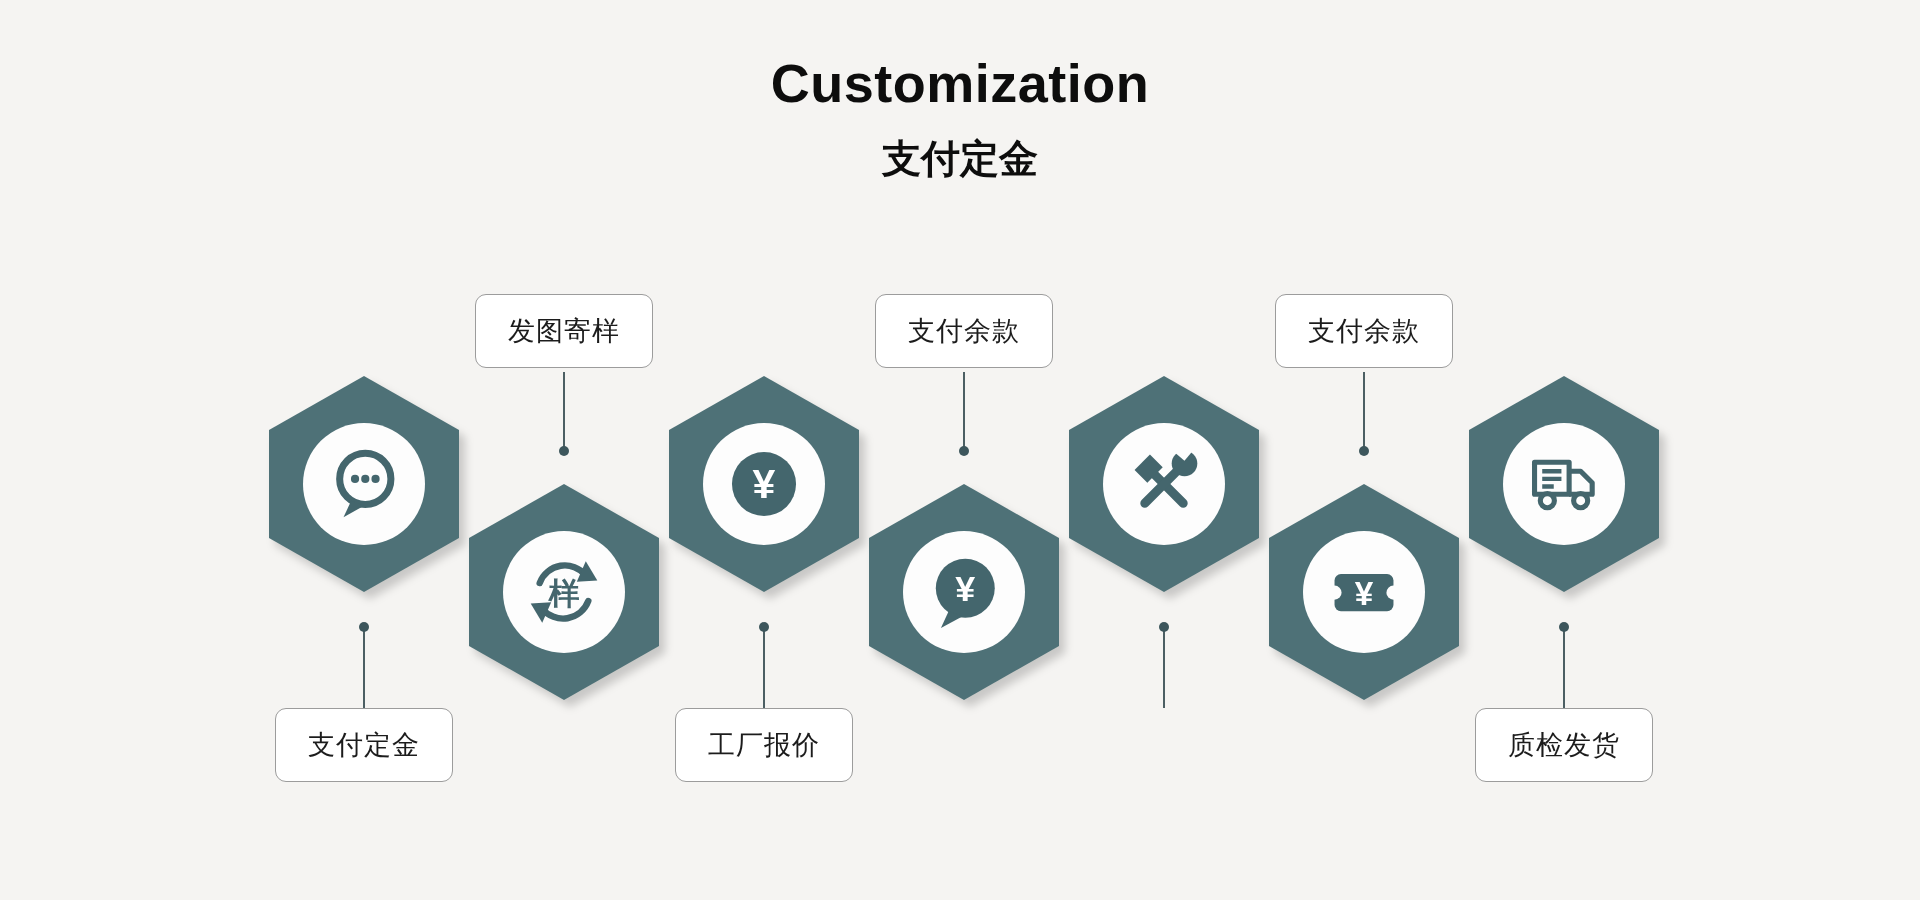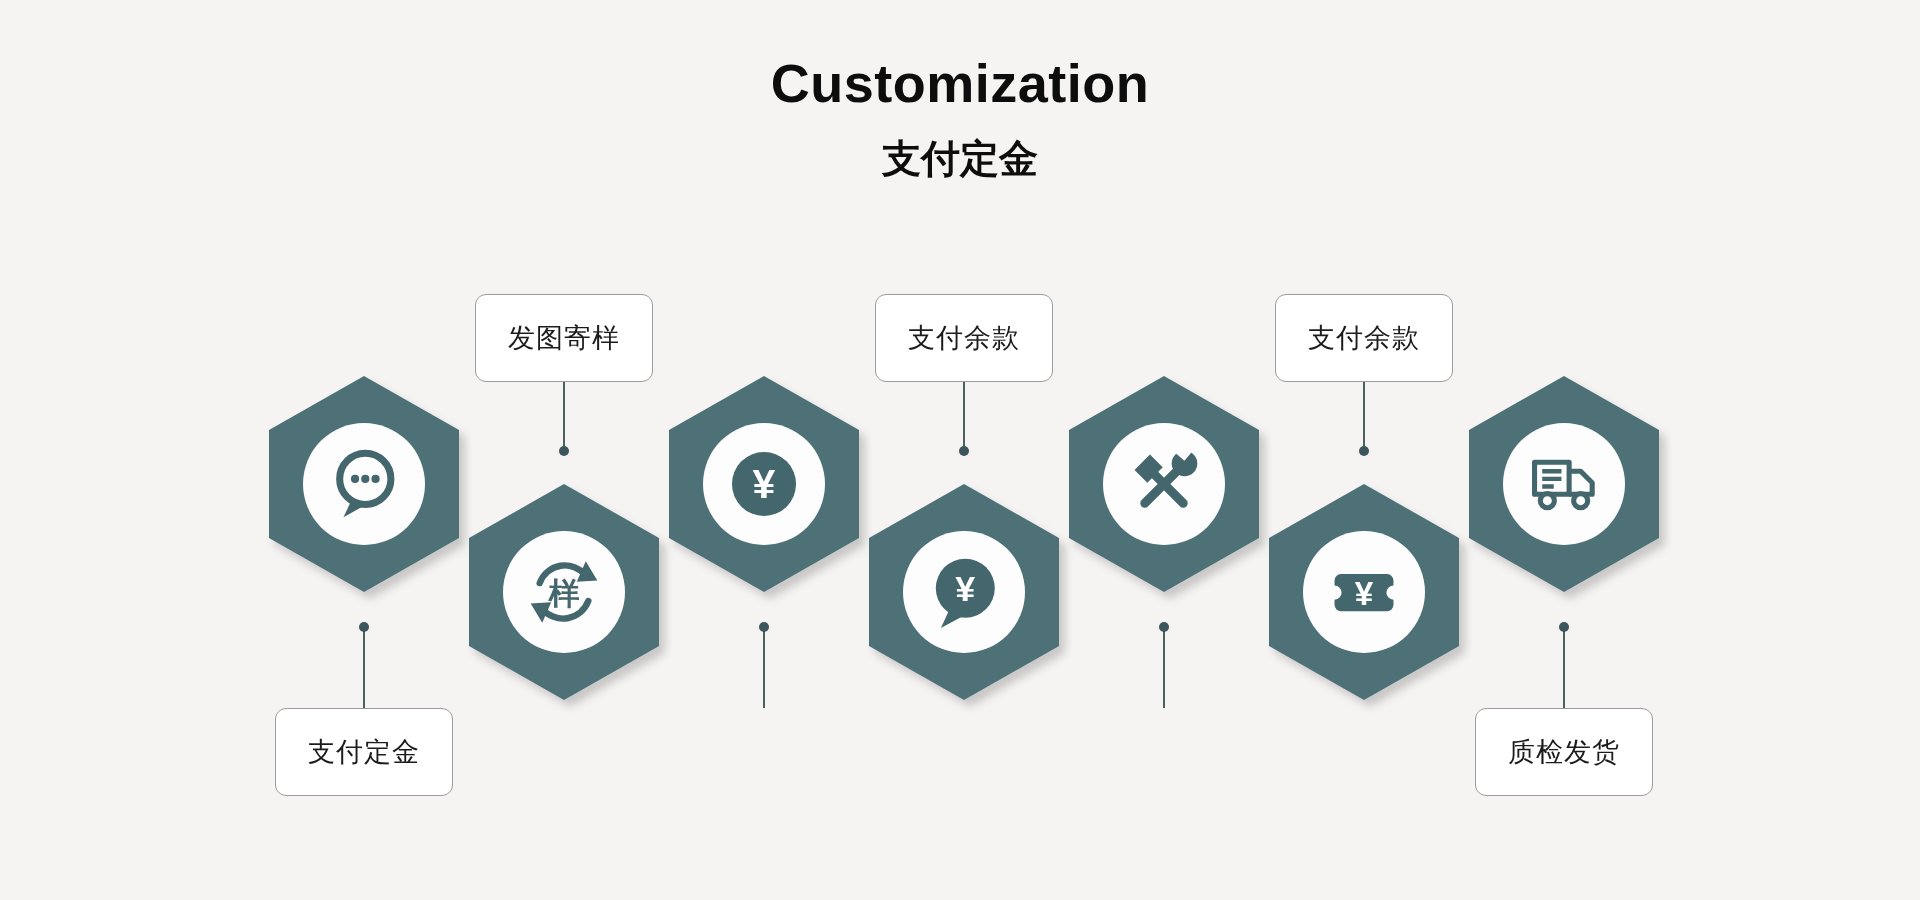--- a/index.html
+++ b/index.html
@@ -50,21 +50,21 @@
   .step.down .connector { top:372px; height:75px; }
   .dot {
     position:absolute; width:10px; height:10px; border-radius:50%;
     background:#3d565c; left:-4px;
   }
   .step.up   .dot { top:-9px; }
   .step.down .dot { bottom:-9px; }
 
   
   .labelbox {
-    position:absolute; width:178px; height:88px;
+    position:absolute; width:178px; height:74px;
     left:calc(var(--cx) - 89px);
     background:#ffffff; border:1px solid #9c9c9c; border-radius:11px;
     display:flex; align-items:center; justify-content:center;
     font-size:27px; color:#1c1c1c; letter-spacing:1px;
   }
   .step.up   .labelbox { top:708px; }
   .step.down .labelbox { top:294px; }
 </style>
 </head>
 <body>
@@ -126,20 +126,23 @@
         <div class="icon-circle">
           <svg viewBox="0 0 64 64">
             <circle cx="32" cy="32" r="25" fill="currentColor"></circle>
             <text x="32" y="43" text-anchor="middle" font-size="32" font-weight="bold" fill="#ffffff">¥</text>
           </svg>
         </div>
       </div>
     </div>
     <div class="connector">
         <span class="dot"></span>
+      </div>
+    <div class="labelbox">
+        <span>工厂报价</span>
       </div>
   </div>
 
   <div class="step down s4">
     <div class="hexwrap">
       <div class="hex">
         <div class="icon-circle">
           <svg viewBox="0 0 64 64">
             <circle cx="33" cy="29" r="23" fill="currentColor"></circle>
             <path d="M20 47 L14 60 L31 51 Z" fill="currentColor"></path>

